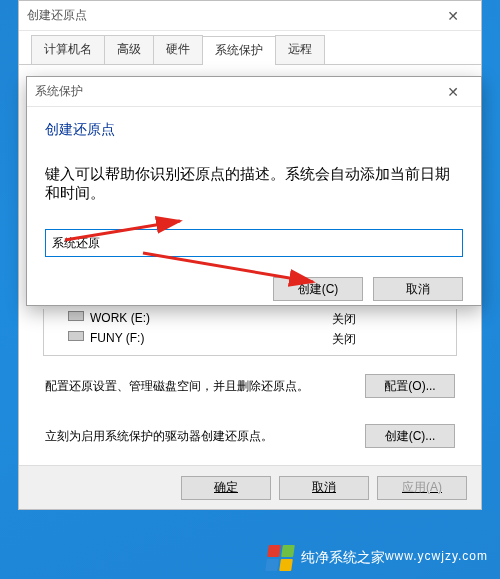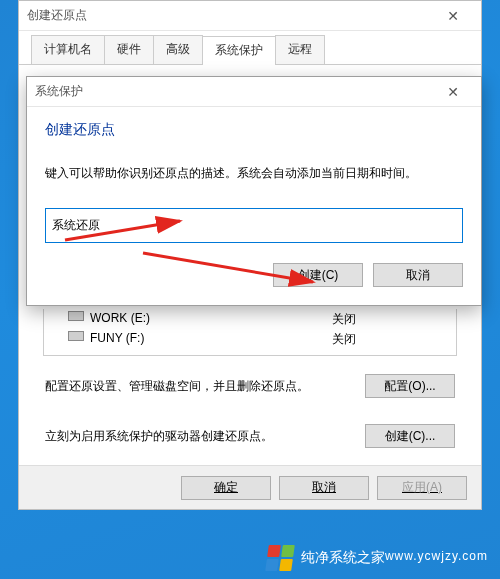--- a/index.html
+++ b/index.html
@@ -133,27 +133,27 @@
     z-index: 10;
   }
   .win-dialog .titlebar { border-bottom: 1px solid #e6e6e6; }
   .dlg-body { padding: 14px 18px 10px 18px; }
   .dlg-heading {
     color: #003399;
     font-size: 14px;
     margin-bottom: 26px;
   }
   .dlg-text {
-    font-size: 12px;
+    font-size: 15px;
     color: #000;
     margin-bottom: 26px;
   }
   .dlg-input {
     width: 100%;
-    height: 35px;
+    height: 28px;
     border: 1px solid #0078d7;
     outline: none;
     padding: 2px 6px;
     font-size: 12px;
   }
   .dlg-btn-row {
     display: flex;
     justify-content: flex-end;
     gap: 10px;
     padding: 10px 18px 14px 0;
@@ -187,22 +187,22 @@
 
 <div class="desktop">
 
   <div class="win-sysprops">
     <div class="titlebar">
       <span class="title">创建还原点</span>
       <div class="close">✕</div>
     </div>
     <div class="tabs-row">
       <div class="tab">计算机名</div>
+      <div class="tab">高级</div>
       <div class="tab">硬件</div>
-      <div class="tab">高级</div>
       <div class="tab active">系统保护</div>
       <div class="tab">远程</div>
     </div>
 
     <div class="sysprops-body">
 
       <div style="height:232px"></div>
 
       <div class="drive-list">
         <div class="drive-row">

